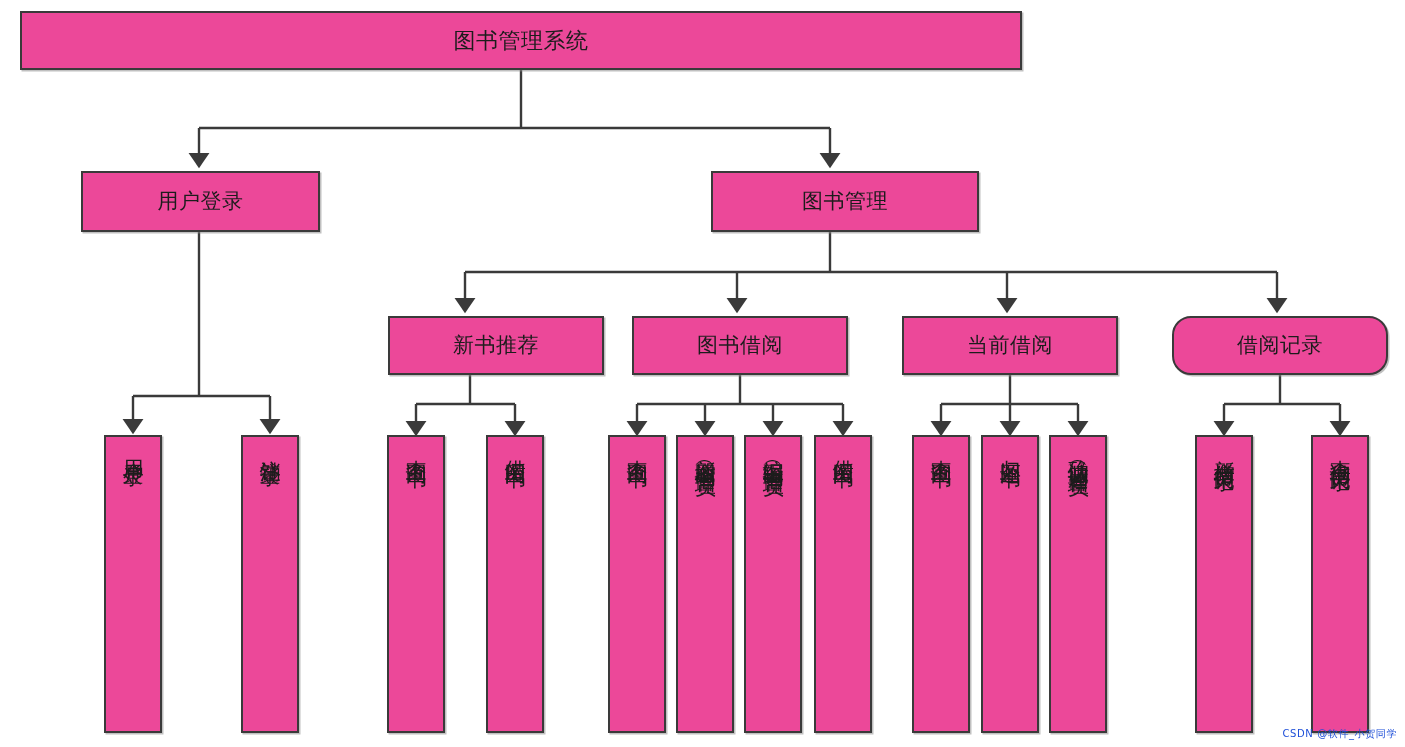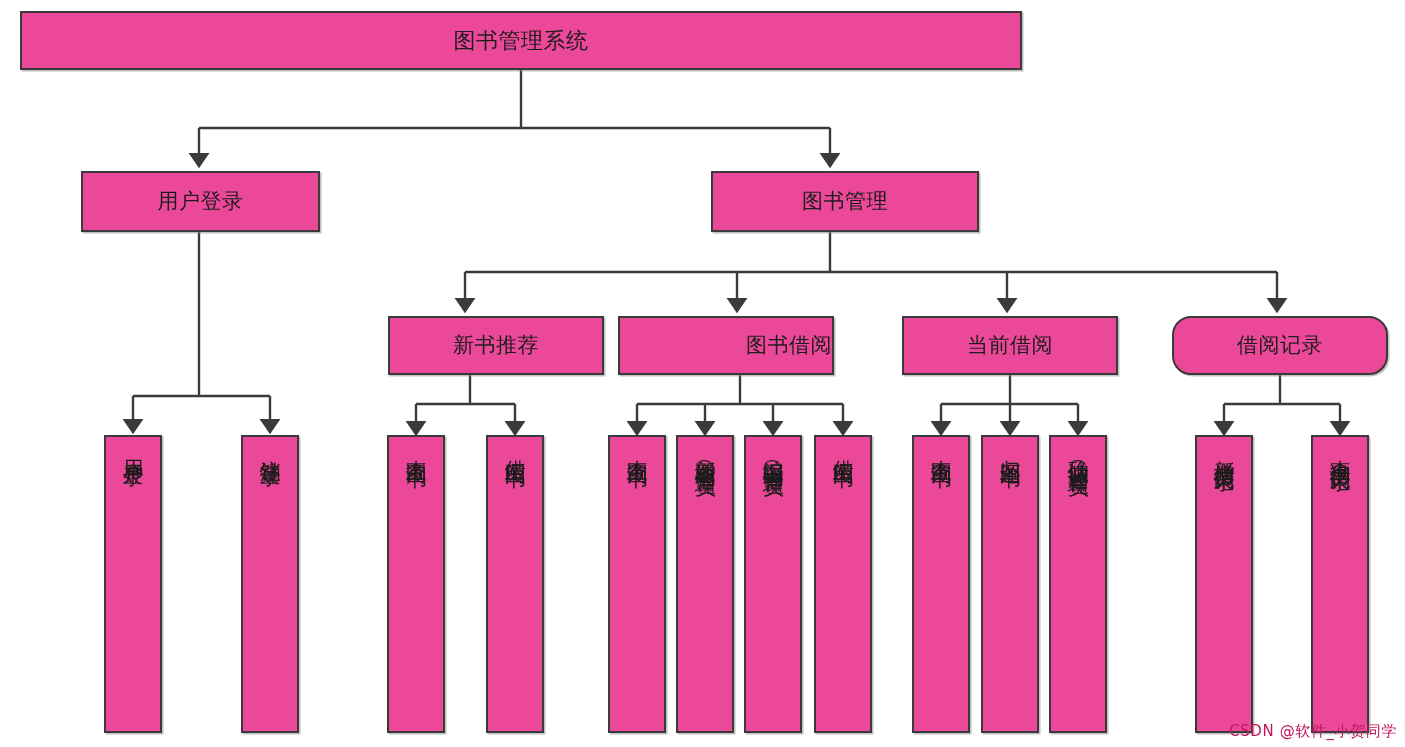--- a/index.html
+++ b/index.html
@@ -61,22 +61,22 @@
     text-orientation: upright;
     font-size: 21px;
     line-height: 1.06;
     letter-spacing: 2.5px;
     white-space: nowrap;
   }
   .watermark {
     position: absolute;
     right: 8px;
     bottom: 6px;
-    font-size: 15px;
-    color: #be185d;
+    font-size: 10px;
+    color: #1d4ed8;
     letter-spacing: 0.6px;
     user-select: none;
     white-space: nowrap;
   }
 </style>
 </head>
 <body>
 
 <div id="canvas">
 
@@ -137,21 +137,21 @@
   <div class="node h" style="left:81px; top:171px; width:239px; height:61px;">
     <span class="label">用户登录</span>
   </div>
   <div class="node h" style="left:711px; top:171px; width:268px; height:61px;">
     <span class="label">图书管理</span>
   </div>
 
   <div class="node h" style="left:340px; top:316px; width:216px; height:59px;margin-left:48px;">
     <span class="label">新书推荐</span>
   </div>
-  <div class="node h" style="left:618px; top:316px; width:216px; height:59px;justify-content:flex-end;">
+  <div class="node h" style="left:632px; top:316px; width:216px; height:59px;">
     <span class="label">图书借阅</span>
   </div>
   <div class="node h" style="left:902px; top:316px; width:216px; height:59px;">
     <span class="label">当前借阅</span>
   </div>
   <div class="node h" style="left:1172px; top:316px; width:216px; height:59px;border-radius:19px;">
     <span class="label">借阅记录</span>
   </div>
 
   <div class="node v" style="left:104px; top:435px; width:58px; height:298px;">

